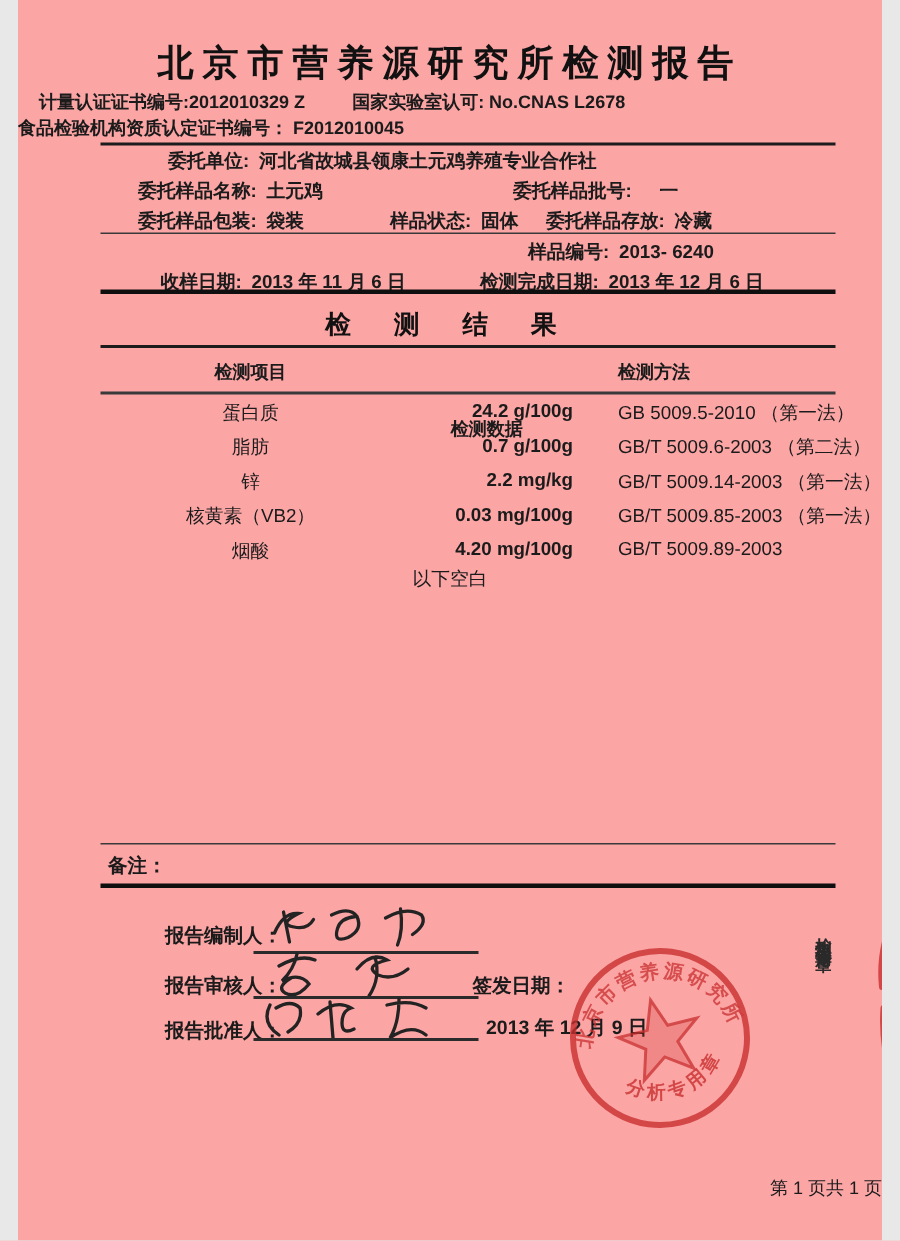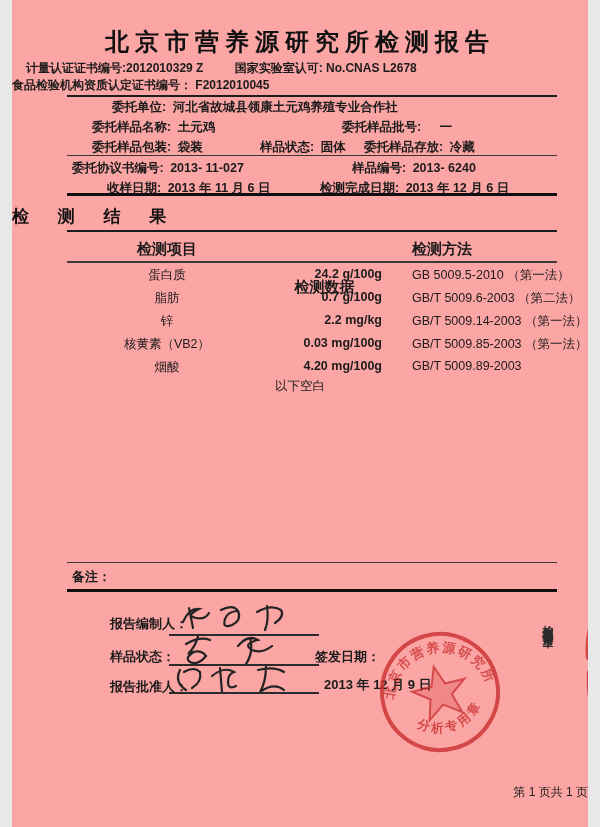--- a/index.html
+++ b/index.html
@@ -23,24 +23,24 @@
     top:77px; left:0; width:100%; text-align:left;
     font-size:12px; font-weight:bold;
   }
   .hr { position:absolute; left:55px; width:490px; background:#1c1c1c; }
   .hr-thin { height:1px; background:#3a3a3a; }
   .hr-mid { height:2px; }
   .hr-thick { height:3px; background:#0f0f0f; }
   .info { font-size:12.5px; font-weight:600; white-space:nowrap; }
   .info .lbl { margin-right:3px; }
   .results-title {
-    top:205px; left:0; width:100%; 
+    top:205px; left:0; width:100%; text-align:center;
     font-size:17px; font-weight:bold; letter-spacing:12px; color:#111;
   }
-  .th { font-size:15px; font-weight:600; }
+  .th { font-size:12px; font-weight:600; }
   .td { font-size:12.5px; }
   .col-item   { left:55px;  width:200px; text-align:center; }
   .col-value  { left:255px; width:115px; text-align:right; font-weight:600; }
   .col-value-h{ left:255px; width:115px; text-align:center;margin-top:38px; }
   .col-method { left:400px; width:190px; text-align:left; }
   .end-note { top:378px; left:0; width:100%; text-align:center; font-size:12.5px; }
   .remarks { top:568px; left:60px; font-size:13px; font-weight:600; }
   .sig-label { font-size:13px; font-weight:600; }
   .sig-line { position:absolute; left:157px; width:150px; height:1.5px; background:#2b2b2b; }
   .issue { font-size:13px; font-weight:600; }
@@ -84,24 +84,20 @@
   </div>
   <div class="abs info" style="top:139px; left:248px">
     <span class="lbl">样品状态:</span>
     <span>固体</span>
   </div>
   <div class="abs info" style="top:139px; left:352px">
     <span class="lbl">委托样品存放:</span>
     <span>冷藏</span>
   </div>
   <div class="hr hr-thin" style="top:155px"></div>
-  <div class="abs info" style="top:160px; left:60px">
-    <span class="lbl">委托协议书编号:</span>
-    <span>2013- 11-027</span>
-  </div>
   <div class="abs info" style="top:160px; left:340px">
     <span class="lbl">样品编号:</span>
     <span>2013- 6240</span>
   </div>
   <div class="abs info" style="top:180px; left:95px">
     <span class="lbl">收样日期:</span>
     <span>2013 年 11 月 6 日</span>
   </div>
   <div class="abs info" style="top:180px; left:308px">
     <span class="lbl">检测完成日期:</span>
@@ -144,21 +140,21 @@
   <div class="hr hr-thick" style="top:589px"></div>
 
   <div class="abs sig-label" style="top:615px; left:98px">报告编制人：</div>
   <svg class="abs sig-svg" style="top:600px; left:163px" width="120" height="34" viewBox="0 0 120 34">
     <path d="M8,22 q6,-14 16,-13 q-14,7 -3,9 q9,2 13,-5 M14,8 l4,20"></path>
     <path d="M46,10 q12,-6 17,1 q4,9 -6,14 q-10,4 -7,-6 q2,-7 12,-8"></path>
     <path d="M82,12 q14,-8 24,-2 q4,6 -6,13 M92,6 q2,14 -2,24"></path>
   </svg>
   <div class="sig-line" style="top:634px"></div>
 
-  <div class="abs sig-label" style="top:648px; left:98px">样品状态：</div>
+  <div class="abs sig-label" style="top:648px; left:98px">报告审核人：</div>
   <svg class="abs sig-svg" style="top:632px; left:168px" width="110" height="34" viewBox="0 0 110 34">
     <path d="M6,12 q14,-8 24,-4 M18,4 q-2,10 -10,18 q12,-6 18,2 q-8,10 -16,6 q-6,-4 4,-10"></path>
     <path d="M58,14 q10,-12 20,-6 q-16,4 -6,10 q10,4 20,-4 M70,6 q4,14 -4,26"></path>
   </svg>
   <div class="sig-line" style="top:664px"></div>
 
   <div class="abs sig-label" style="top:678px; left:98px">报告批准人：</div>
   <svg class="abs sig-svg" style="top:662px; left:158px" width="130" height="34" viewBox="0 0 130 34">
     <path d="M10,8 q-6,12 6,20 M14,10 q10,-6 16,0 q2,10 -8,16"></path>
     <path d="M42,14 q12,-10 22,-4 q-6,2 -6,10 q0,8 8,4 M50,6 l2,24"></path>

